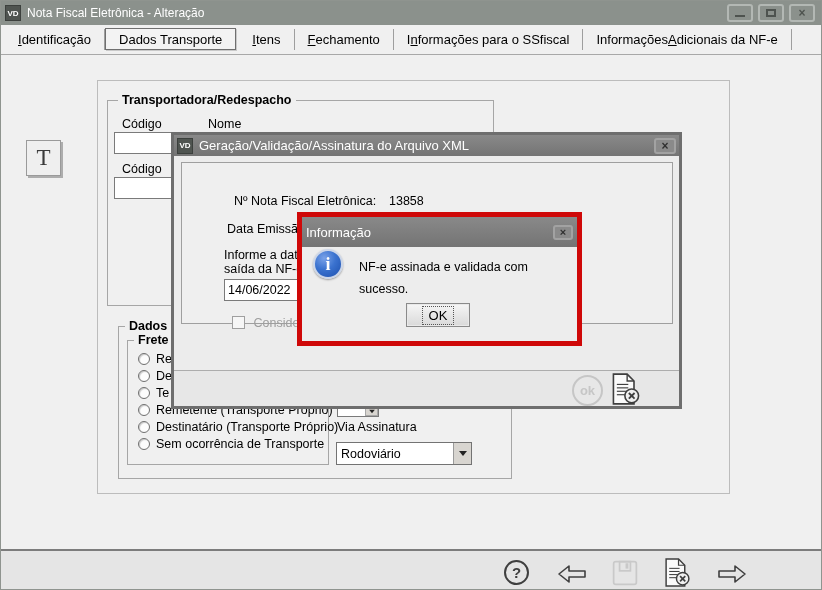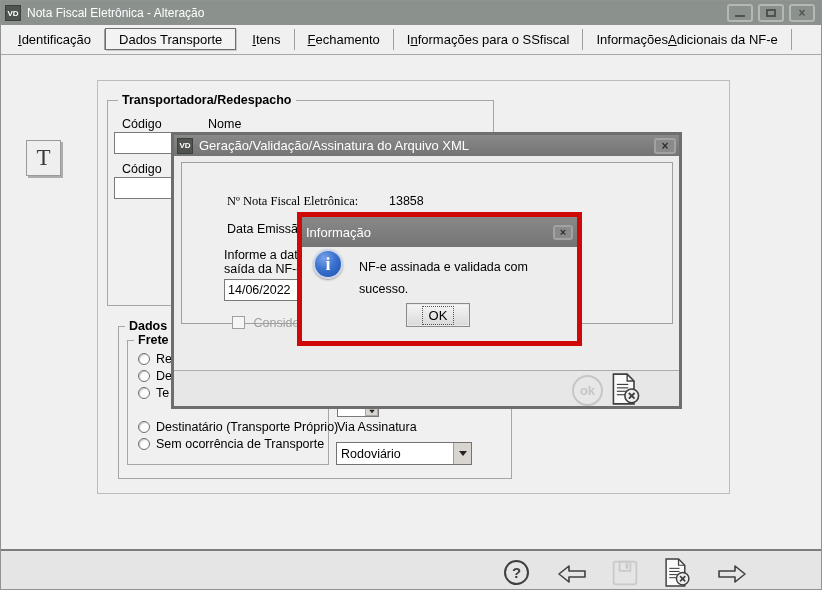--- a/index.html
+++ b/index.html
@@ -195,20 +195,24 @@
           <span>Re</span>
         </div>
       <div class="radio-row" style="left:10px; top:28px;">
           <span class="radio-circle"></span>
           <span>De</span>
         </div>
       <div class="radio-row" style="left:10px; top:45px;">
           <span class="radio-circle"></span>
           <span>Te</span>
         </div>
+      <div class="radio-row" style="left:10px; top:62px;">
+          <span class="radio-circle"></span>
+          <span>Remetente (Transporte Próprio)</span>
+        </div>
       <div class="radio-row" style="left:10px; top:79px;">
           <span class="radio-circle"></span>
           <span>Destinatário (Transporte Próprio)</span>
         </div>
       <div class="radio-row" style="left:10px; top:96px;">
           <span class="radio-circle"></span>
           <span>Sem ocorrência de Transporte</span>
         </div>
     </div>
   </div>
@@ -235,21 +239,21 @@
   <div class="abs xml-dialog">
     <div class="dlg-titlebar">
       <span class="vd-badge">VD</span>
       <span class="dlg-title">Geração/Validação/Assinatura do Arquivo XML</span>
       <span class="dlg-close">
           <span>×</span>
         </span>
     </div>
 
     <div class="xml-inner">
-      <span class="field-label" style="left:45px; top:31px;font-family:Liberation Serif, serif;">Nº Nota Fiscal Eletrônica:</span>
+      <span class="field-label" style="left:52px; top:31px;">Nº Nota Fiscal Eletrônica:</span>
       <span class="field-label" style="left:207px; top:31px;">13858</span>
       <span class="field-label" style="left:45px; top:59px;">Data Emissão:</span>
       <span class="field-label" style="left:134px; top:59px;">14/06/2022</span>
       <span class="field-label" style="left:42px; top:85px;">Informe a data</span>
       <span class="field-label" style="left:42px; top:99px;">saída da NF-e:</span>
       <input class="text-input" style="left: 42px; top: 116px; width: 78px; height: 22px;" value="14/06/2022">
       <span style="position:absolute; left:50px; top:153px;">
         <span class="checkbox"></span>
         <span class="disabled-text" style="margin-left:5px;">Considera</span>
       </span>

